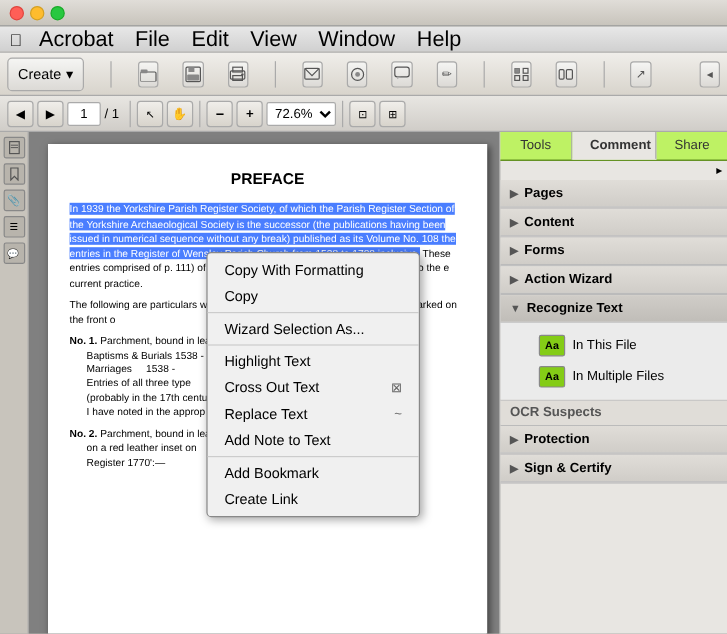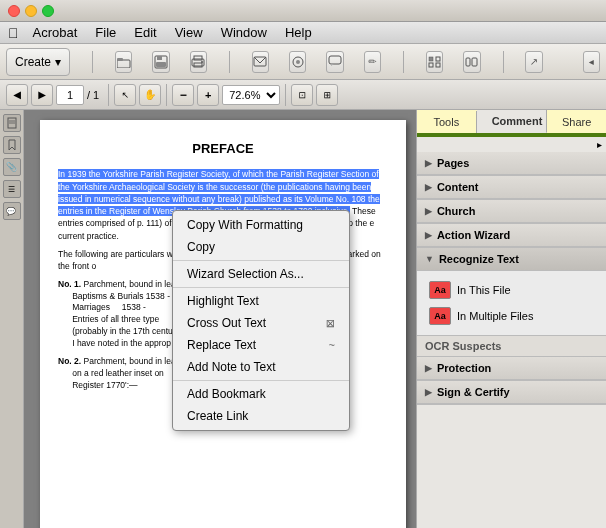--- a/index.html
+++ b/index.html
@@ -17,21 +17,21 @@
       background: linear-gradient(to bottom, #e8e8e8, #d0d0d0);
       height: 22px;
       display: flex;
       align-items: center;
       padding: 0 8px;
       gap: 2px;
       border-bottom: 1px solid #aaa;
     }
     .menubar-item {
       padding: 2px 8px;
-      font-size: 13px;
+      font-size: 18px;
       color: #000;
       border-radius: 4px;
       cursor: pointer;
     }
 
     
     .toolbar {
       background: linear-gradient(to bottom, #f0eeea, #d8d4cc);
       height: 36px;
       display: flex;
@@ -210,23 +210,22 @@
       width: 190px;
       background: #e8e6e2;
       border-left: 1px solid #aaa;
       display: flex;
       flex-direction: column;
     }
 
     
     .panel-tabs {
       display: flex;
-      background: #fef9c3;
-      border-bottom: 4px solid #4d7c0f;
-      align-items: center;
+      background: #bef264;
+      border-bottom: 1px solid #4d7c0f;
     }
     .panel-tab {
       flex: 1;
       padding: 5px 4px;
       text-align: center;
       font-size: 11px;
       cursor: pointer;
       border-right: 1px solid #aaa;
       color: #333;
     }
@@ -277,28 +276,29 @@
       align-items: center;
       gap: 6px;
       padding: 4px 4px;
       font-size: 11px;
       cursor: pointer;
       border-radius: 3px;
     }
     .ocr-icon {
       width: 22px;
       height: 18px;
-      background: #ef4444;
+      background: #84cc16;
       border: 1px solid #888;
       border-radius: 2px;
       display: flex;
       align-items: center;
       justify-content: center;
       font-size: 8px;
       flex-shrink: 0;
+      margin-left: 20px;
     }
   </style>
 </head>
 <body>
 
 <div style="background: linear-gradient(to bottom, #e0ddd8, #c8c4bc); height: 22px; display: flex; align-items: center; padding: 0 8px; border-bottom: 1px solid #999; position: relative;">
 
   <div style="display:flex;gap:5px;margin-right:10px;">
     <div style="width:12px;height:12px;border-radius:50%;background:#ff5f57;border:1px solid #e0443e;cursor:pointer;"></div>
     <div style="width:12px;height:12px;border-radius:50%;background:#febc2e;border:1px solid #d4a023;cursor:pointer;"></div>
@@ -515,21 +515,21 @@
       <div class="acc-section">
         <div class="acc-header">
           <span class="arrow">▶</span>
           <span>Content</span>
         </div>
       </div>
 
       <div class="acc-section">
         <div class="acc-header">
           <span class="arrow">▶</span>
-          <span>Church</span>
+          <span>Forms</span>
         </div>
       </div>
 
       <div class="acc-section">
         <div class="acc-header">
           <span class="arrow">▶</span>
           <span>Action Wizard</span>
         </div>
       </div>
 

